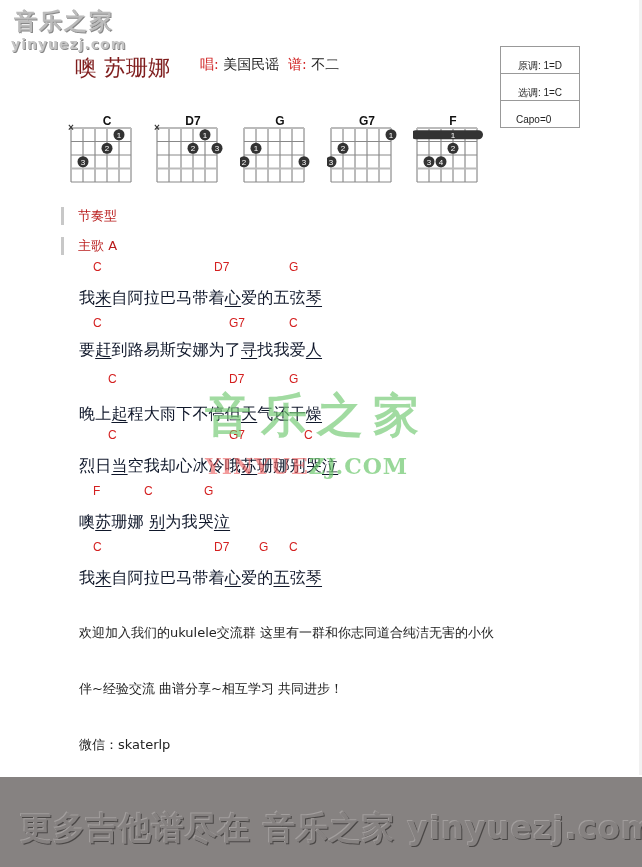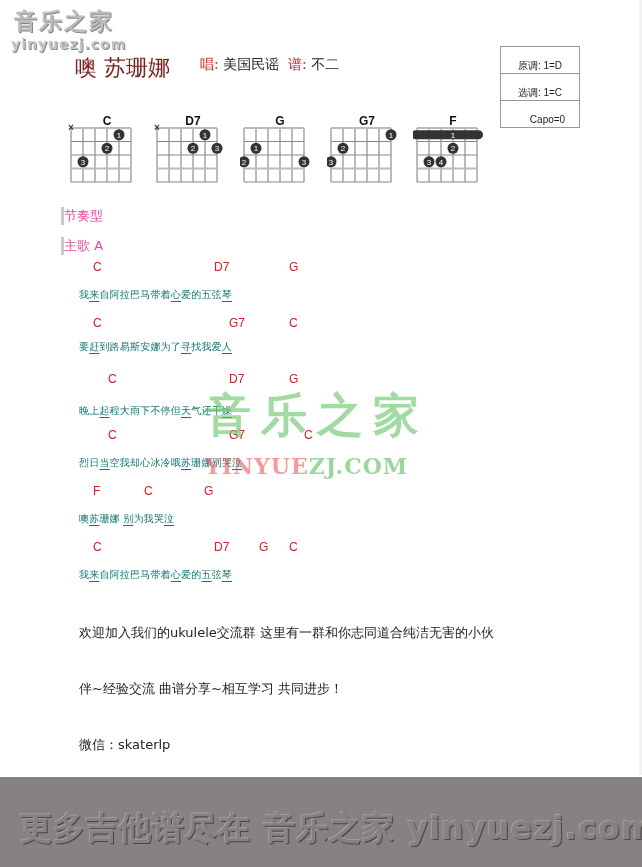--- a/index.html
+++ b/index.html
@@ -29,40 +29,40 @@
   }
   .meta {
     position: absolute; left: 200px; top: 56px; font-size: 14px; color: #222;
   }
   .meta .lbl { color: #d02020; }
   .keybox {
     position: absolute; left: 500px; top: 46px; width: 78px;
     border: 1px solid #999; font-family: "Liberation Sans", sans-serif; font-size: 10px;
   }
   .keybox div { height: 14px; line-height: 14px; text-align: center; border-bottom: 1px solid #999; color:#222;margin-top:12px; }
-  .keybox div:last-child { border-bottom: none; text-align: center; padding-left: 15px; }
+  .keybox div:last-child { border-bottom: none; text-align: left; padding-left: 15px; }
 
   .chord { position: absolute; top: 114px; width: 80px; height: 80px; }
   .chord-name {
     position: absolute; top: 0; width: 100%; text-align: center;
     font-family: "Liberation Sans", sans-serif; font-weight: bold; font-size: 12px; color: #111;
   }
   .chord svg { position: absolute; left: 0; top: 10px; }
 
   .section {
-    position: absolute; left: 61px; font-size: 13px; color: #ec4899;
-    border-left: 3px solid #c8c8c8; padding-left: 0; height: 18px; line-height: 18px;
+    position: absolute; left: 61px; font-size: 13px; color: #b91c1c;
+    border-left: 3px solid #c8c8c8; padding-left: 14px; height: 18px; line-height: 18px;
   }
   .chords-line {
     position: absolute; left: 0; height: 16px; font-family: "Liberation Sans", sans-serif;
     font-size: 12px; color: #d42020;
   }
   .chords-line span { position: absolute; top: 0; white-space: nowrap; }
   .lyric {
-    position: absolute; left: 79px; font-size: 10px; color: #0f766e; letter-spacing: 0.2px;
+    position: absolute; left: 79px; font-size: 16px; color: #0f172a; letter-spacing: 0.2px;
     white-space: nowrap;
   }
   .lyric u { text-decoration: underline; text-underline-offset: 3px; }
   .note {
     position: absolute; left: 79px; font-size: 13px; color: #222; white-space: nowrap;
   }
   .watermark {
     position: absolute; left: 205px; top: 385px; width: 240px; height: 100px; pointer-events: none;
   }
   .watermark .cn {

